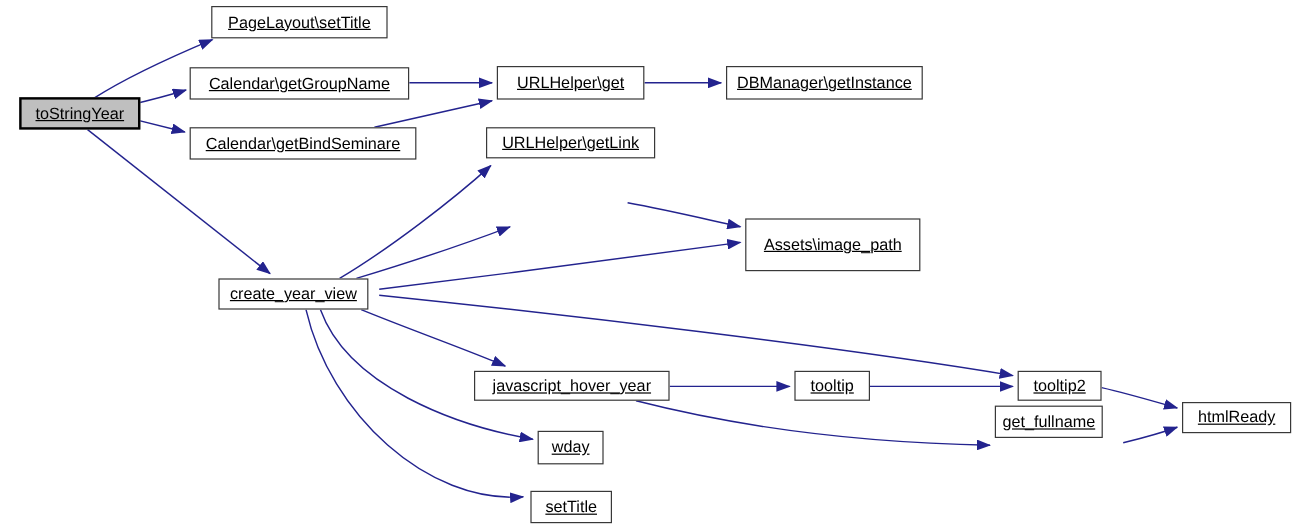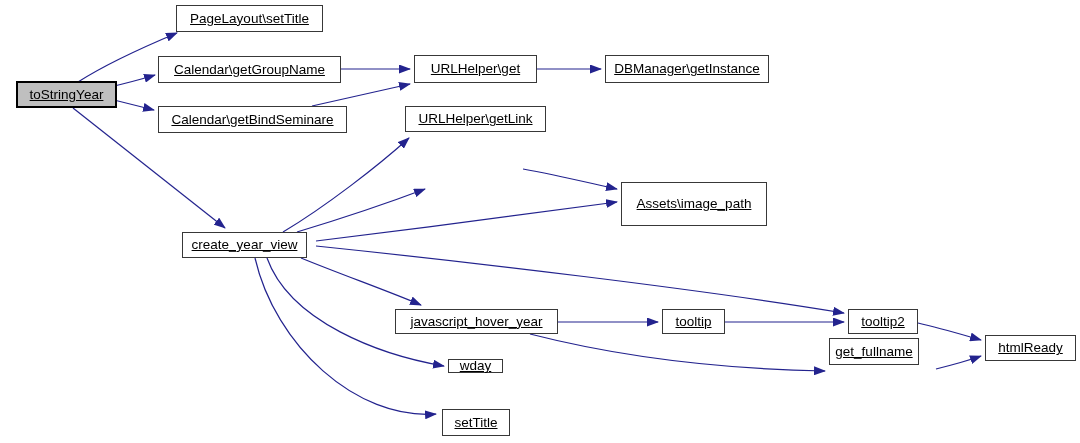--- a/index.html
+++ b/index.html
@@ -83,21 +83,21 @@
   <div class="node" style="left:182px;top:232px;width:125px;height:26px">create_year_view</div>
 
   <div class="node" style="left:621px;top:182px;width:146px;height:44px">Assets\image_path</div>
 
   <div class="node" style="left:395px;top:309px;width:163px;height:25px">javascript_hover_year</div>
 
   <div class="node" style="left:662px;top:309px;width:63px;height:25px">tooltip</div>
 
   <div class="node" style="left:848px;top:309px;width:70px;height:25px">tooltip2</div>
 
-  <div class="node" style="left:448px;top:359px;width:55px;height:14px">wday</div>
+  <div class="node" style="left:448px;top:359px;width:55px;height:28px">wday</div>
 
   <div class="node" style="left:442px;top:409px;width:68px;height:27px">setTitle</div>
 
   <div class="node" style="left:829px;top:338px;width:90px;height:27px">get_fullname</div>
 
   <div class="node" style="left:985px;top:335px;width:91px;height:26px">htmlReady</div>
 
 </div>
 
 </body></html>

